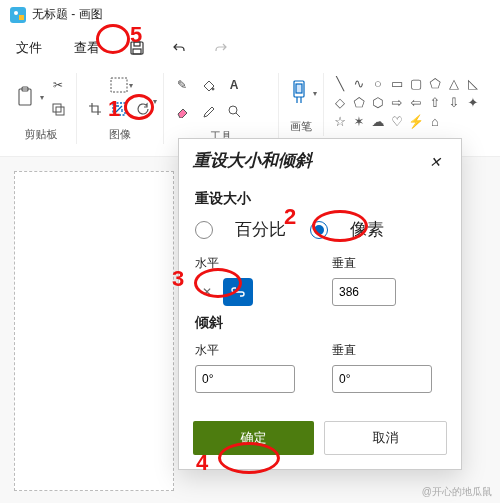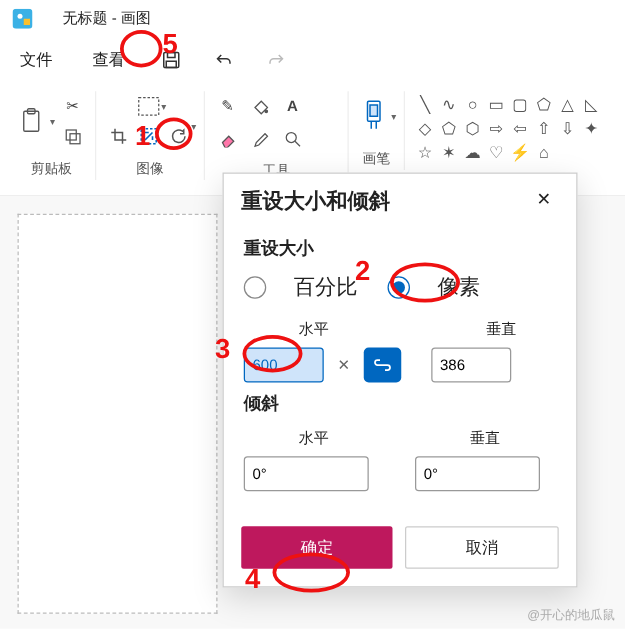--- a/index.html
+++ b/index.html
@@ -1,19 +1,19 @@
 <!DOCTYPE html>
 <html><head>
 <meta charset="utf-8">
 <style>
 * { box-sizing: border-box; margin: 0; padding: 0; font-family: "Microsoft YaHei", "Segoe UI", sans-serif; }
 body { width: 500px; height: 503px; background: #fff; overflow: hidden; position: relative; font-size: 12px; color: #222; }
 
 
-.titlebar { display: flex; align-items: center; padding: 6px 10px; gap: 24px; }
+.titlebar { display: flex; align-items: center; padding: 6px 10px; gap: 6px; }
 .app-icon { width: 16px; height: 16px; }
 
 
 .menubar { display: flex; align-items: center; gap: 12px; padding: 4px 6px; }
 .menu-item { padding: 6px 10px; font-size: 13px; cursor: pointer; }
 .btn-sm { width: 30px; height: 30px; display: flex; align-items: center; justify-content: center; cursor: pointer; border-radius: 4px; }
 .save-btn { position: relative; }
 
 
 .ribbon { display: flex; align-items: flex-start; padding: 6px 6px 2px 6px; border-bottom: 1px solid #eee; }
@@ -26,41 +26,41 @@
 .caret { font-size: 8px; color: #666; margin-left: -2px; }
 .shapes-grid { display: grid; grid-template-columns: repeat(8, 16px); gap: 3px; padding: 2px; }
 .shape { width: 16px; height: 16px; display: flex; align-items: center; justify-content: center; color: #555; font-size: 13px; }
 
 
 .canvas-area { position: relative; height: 380px; background: #f8f8f8; padding: 14px; }
 .canvas { width: 160px; height: 320px; background: #fff; border: 1px dashed #bbb; }
 
 
 .dialog { position: absolute; left: 178px; top: 138px; width: 284px; background: #fff; border: 1px solid #ccc; box-shadow: 0 8px 24px rgba(0,0,0,.15); }
-.dialog-head { display: flex; justify-content: space-between; align-items: flex-start; padding: 10px 14px 6px; }
+.dialog-head { display: flex; justify-content: space-between; align-items: flex-end; padding: 10px 14px 6px; font-style: italic; }
 .dialog-title { font-size: 17px; font-weight: 600; }
 .close-x { font-size: 14px; cursor: pointer; padding: 2px 6px; }
 .dialog-body { padding: 4px 16px 12px; }
 .section-label { font-size: 14px; font-weight: 600; margin: 8px 0 10px; }
 .radio-row { display: flex; gap: 24px; align-items: center; margin-bottom: 14px; }
 .radio { display: flex; align-items: center; gap: 22px; font-size: 17px; cursor: pointer; }
 .radio-dot { width: 18px; height: 18px; border: 1px solid #888; border-radius: 50%; display: flex; align-items: center; justify-content: center; }
 .radio.checked .radio-dot { border-color: #0067c0; }
 .radio.checked .radio-dot::after { content: ""; width: 10px; height: 10px; background: #0067c0; border-radius: 50%; }
 .field-row { display: flex; gap: 24px; margin-bottom: 6px; }
 .field-col { flex: 1; }
-.field-label { font-size: 12px; margin-bottom: 6px; margin-left: 44px; }
+.field-label { font-size: 12px; margin-bottom: 6px; }
 .input-wrap { display: flex; align-items: center; gap: 4px; }
 .text-input { width: 64px; height: 28px; border: 1px solid #999; border-radius: 3px; padding: 0 6px; font-size: 12px; }
 .text-input.sel { border-color: #0067c0; background: #cfe4fa; color: #0067c0; }
 .clear-x { width: 24px; height: 28px; display: flex; align-items: center; justify-content: center; color: #666; cursor: pointer; }
 .link-btn { width: 30px; height: 28px; background: #0067c0; border-radius: 4px; display: flex; align-items: center; justify-content: center; color: #fff; cursor: pointer; }
 .dialog-footer { display: flex; gap: 10px; padding: 10px 14px 14px; }
 .btn { flex: 1; height: 34px; display: flex; align-items: center; justify-content: center; font-size: 13px; cursor: pointer; border-radius: 2px; }
-.btn.primary { background: #be185d; color: #fff; }
+.btn.primary { background: #4d7c0f; color: #fff; }
 .btn.secondary { background: #fff; border: 1px solid #ccc; }
 
 
 .anno { position: absolute; pointer-events: none; }
 .anno-circle { border: 3px solid #e11; border-radius: 50%; }
 .anno-text { color: #e11; font-size: 22px; font-weight: 700; }
 
 
 .watermark { position: absolute; right: 8px; bottom: 4px; font-size: 10px; color: #aaa; }
 </style>
@@ -249,21 +249,20 @@
       </div>
       <div class="radio checked">
         <span class="radio-dot"></span>
           <span>像素</span>
       </div>
     </div>
     <div class="field-row">
       <div class="field-col">
         <div class="field-label">水平</div>
         <div class="input-wrap">
-          <input class="text-input sel" value="600" style="">
           <div class="clear-x">✕</div>
           <div class="link-btn">
               <svg width="14" height="14" viewBox="0 0 14 14" fill="none" stroke="#fff" stroke-width="1.4">
                 <path d="M5 7H3a2 2 0 010-4h2M9 7h2a2 2 0 010 4H9M5 7h4"></path>
               </svg>
             </div>
         </div>
       </div>
       <div class="field-col">
         <div class="field-label">垂直</div>

